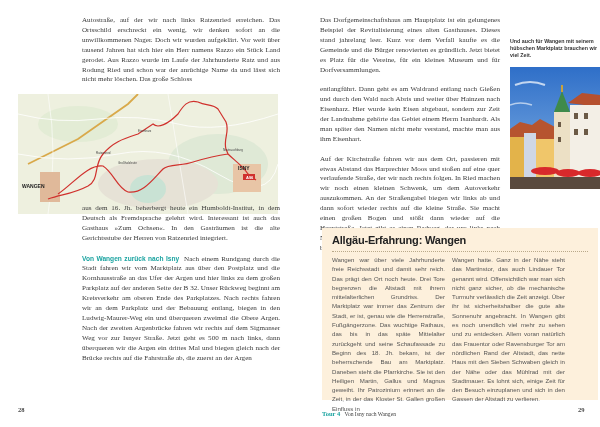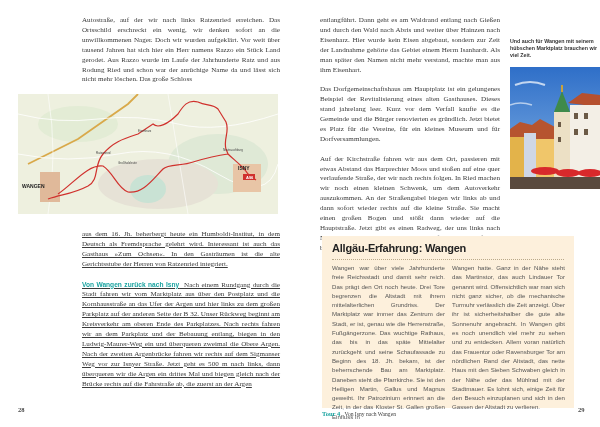--- a/index.html
+++ b/index.html
@@ -24,21 +24,21 @@
     }
     .map svg { width: 100%; height: 100%; display: block; }
     .page-num { position: absolute; font-family: "Liberation Serif", serif; font-size: 6.5px; font-weight: bold; color: #444; }
     .caption {
       position: absolute; left: 510px; top: 38px; width: 90px;
       font-family: "Liberation Sans", sans-serif; font-weight: bold; font-size: 5.3px; line-height: 7px; color: #333;
     }
     .photo { position: absolute; left: 510px; top: 67px; width: 90px; height: 122px; overflow: hidden; background: #3a7fd0; }
     .photo svg { width: 100%; height: 100%; display: block; }
     .infobox {
-      position: absolute; left: 322px; top: 236px; width: 252px; height: 172px;
+      position: absolute; left: 322px; top: 228px; width: 276px; height: 172px;
       background: #fdf0dc;
     }
     .infobox-title {
       position: absolute; left: 10px; top: 6px;
       font-family: "Liberation Sans", sans-serif; font-weight: bold; font-size: 11px; letter-spacing: -0.2px; color: #222;
     }
     .infobox-rule { position: absolute; left: 10px; right: 10px; top: 23px; border-top: 1px dotted #b9a98a; }
     .infobox-col {
       position: absolute; top: 27px; width: 113px;
       font-family: "Liberation Sans", sans-serif; font-size: 6.1px; line-height: 9.3px; color: #555;
@@ -78,32 +78,32 @@
       <text x="228" y="85" font-size="4" fill="#fff" font-family="Liberation Sans, sans-serif" font-weight="bold">A96</text>
       <text x="4" y="94" font-size="5" font-weight="bold" fill="#222" font-family="Liberation Sans, sans-serif">WANGEN</text>
       <text x="220" y="76" font-size="5" font-weight="bold" fill="#222" font-family="Liberation Sans, sans-serif">ISNY</text>
       <text x="78" y="60" font-size="3" fill="#444" font-family="Liberation Sans, sans-serif">Ratzenried</text>
       <text x="120" y="38" font-size="3" fill="#444" font-family="Liberation Sans, sans-serif">Eisenharz</text>
       <text x="100" y="70" font-size="3" fill="#444" font-family="Liberation Sans, sans-serif">Großholzleute</text>
       <text x="205" y="57" font-size="3" fill="#444" font-family="Liberation Sans, sans-serif">Neutrauchburg</text>
     </svg>
   </div>
 
-  <div class="body-text" style="left:82px; top:230px; width:198px;text-decoration:underline;">
+  <div class="body-text" style="left:82px; top:204px; width:198px;">
     <p>aus dem 16. Jh. beherbergt heute ein Humboldt-Institut, in dem Deutsch als Fremdsprache gelehrt wird. Interessant ist auch das Gasthaus »Zum Ochsen«. In den Gasträumen ist die alte Gerichtsstube der Herren von Ratzenried integriert.</p>
     <p><span class="lead-in">Von Wangen zurück nach Isny</span>&nbsp;&nbsp;<span>Nach einem Rundgang durch die Stadt fahren wir vom Marktplatz aus über den Postplatz und die Kornhausstraße an das Ufer der Argen und hier links zu dem großen Parkplatz auf der anderen Seite der B 32. Unser Rückweg beginnt am Kreisverkehr am oberen Ende des Parkplatzes. Nach rechts fahren wir an dem Parkplatz und der Bebauung entlang, biegen in den Ludwig-Maurer-Weg ein und überqueren zweimal die Obere Argen. Nach der zweiten Argenbrücke fahren wir rechts auf dem Sigmanser Weg vor zur Isnyer Straße. Jetzt geht es 500 m nach links, dann überqueren wir die Argen ein drittes Mal und biegen gleich nach der Brücke rechts auf die Fahrstraße ab, die zuerst an der Argen</span></p>
   </div>
 
   <div class="page-num" style="left:18px; top:406px;">28</div>
 </div>
 
 <div class="page-right-wrap">
   <div class="body-text" style="left:320px; top:16px; width:180px;">
+    <p>Das Dorfgemeinschaftshaus am Hauptplatz ist ein gelungenes Beispiel der Revitalisierung eines alten Gasthauses. Dieses stand jahrelang leer. Kurz vor dem Verfall kaufte es die Gemeinde und die Bürger renovierten es gründlich. Jetzt bietet es Platz für die Vereine, für ein kleines Museum und für Dorfversammlungen.</p>
     <p>entlangführt. Dann geht es am Waldrand entlang nach Gießen und durch den Wald nach Abris und weiter über Hainzen nach Eisenharz. Hier wurde kein Eisen abgebaut, sondern zur Zeit der Landnahme gehörte das Gebiet einem Herrn Isanhardt. Als man später den Namen nicht mehr verstand, machte man aus ihm Eisenhart.</p>
-    <p>Das Dorfgemeinschaftshaus am Hauptplatz ist ein gelungenes Beispiel der Revitalisierung eines alten Gasthauses. Dieses stand jahrelang leer. Kurz vor dem Verfall kaufte es die Gemeinde und die Bürger renovierten es gründlich. Jetzt bietet es Platz für die Vereine, für ein kleines Museum und für Dorfversammlungen.</p>
     <p>Auf der Kirchstraße fahren wir aus dem Ort, passieren mit etwas Abstand das Harprechter Moos und stoßen auf eine quer verlaufende Straße, der wir nach rechts folgen. In Ried machen wir noch einen kleinen Schwenk, um dem Autoverkehr auszukommen. An der Straßengabel biegen wir links ab und dann sofort wieder rechts auf die kleine Straße. Sie macht einen großen Bogen und stößt dann wieder auf die Hauptstraße. Jetzt gibt es einen Radweg, der uns links nach Neutrauchburg bringt. Von hier aus fahren wir auf dem bekannten Weg nach Isny zurück.</p>
   </div>
 
   <div class="caption">Und auch für Wangen mit seinem hübschen Marktplatz brauchen wir viel Zeit.</div>
 
   <div class="photo">
     <svg viewBox="0 0 90 122" preserveAspectRatio="none">
       <defs>
         <linearGradient id="sky" x1="0" y1="0" x2="0" y2="1">
           <stop offset="0" stop-color="#2f6fc8"></stop>

